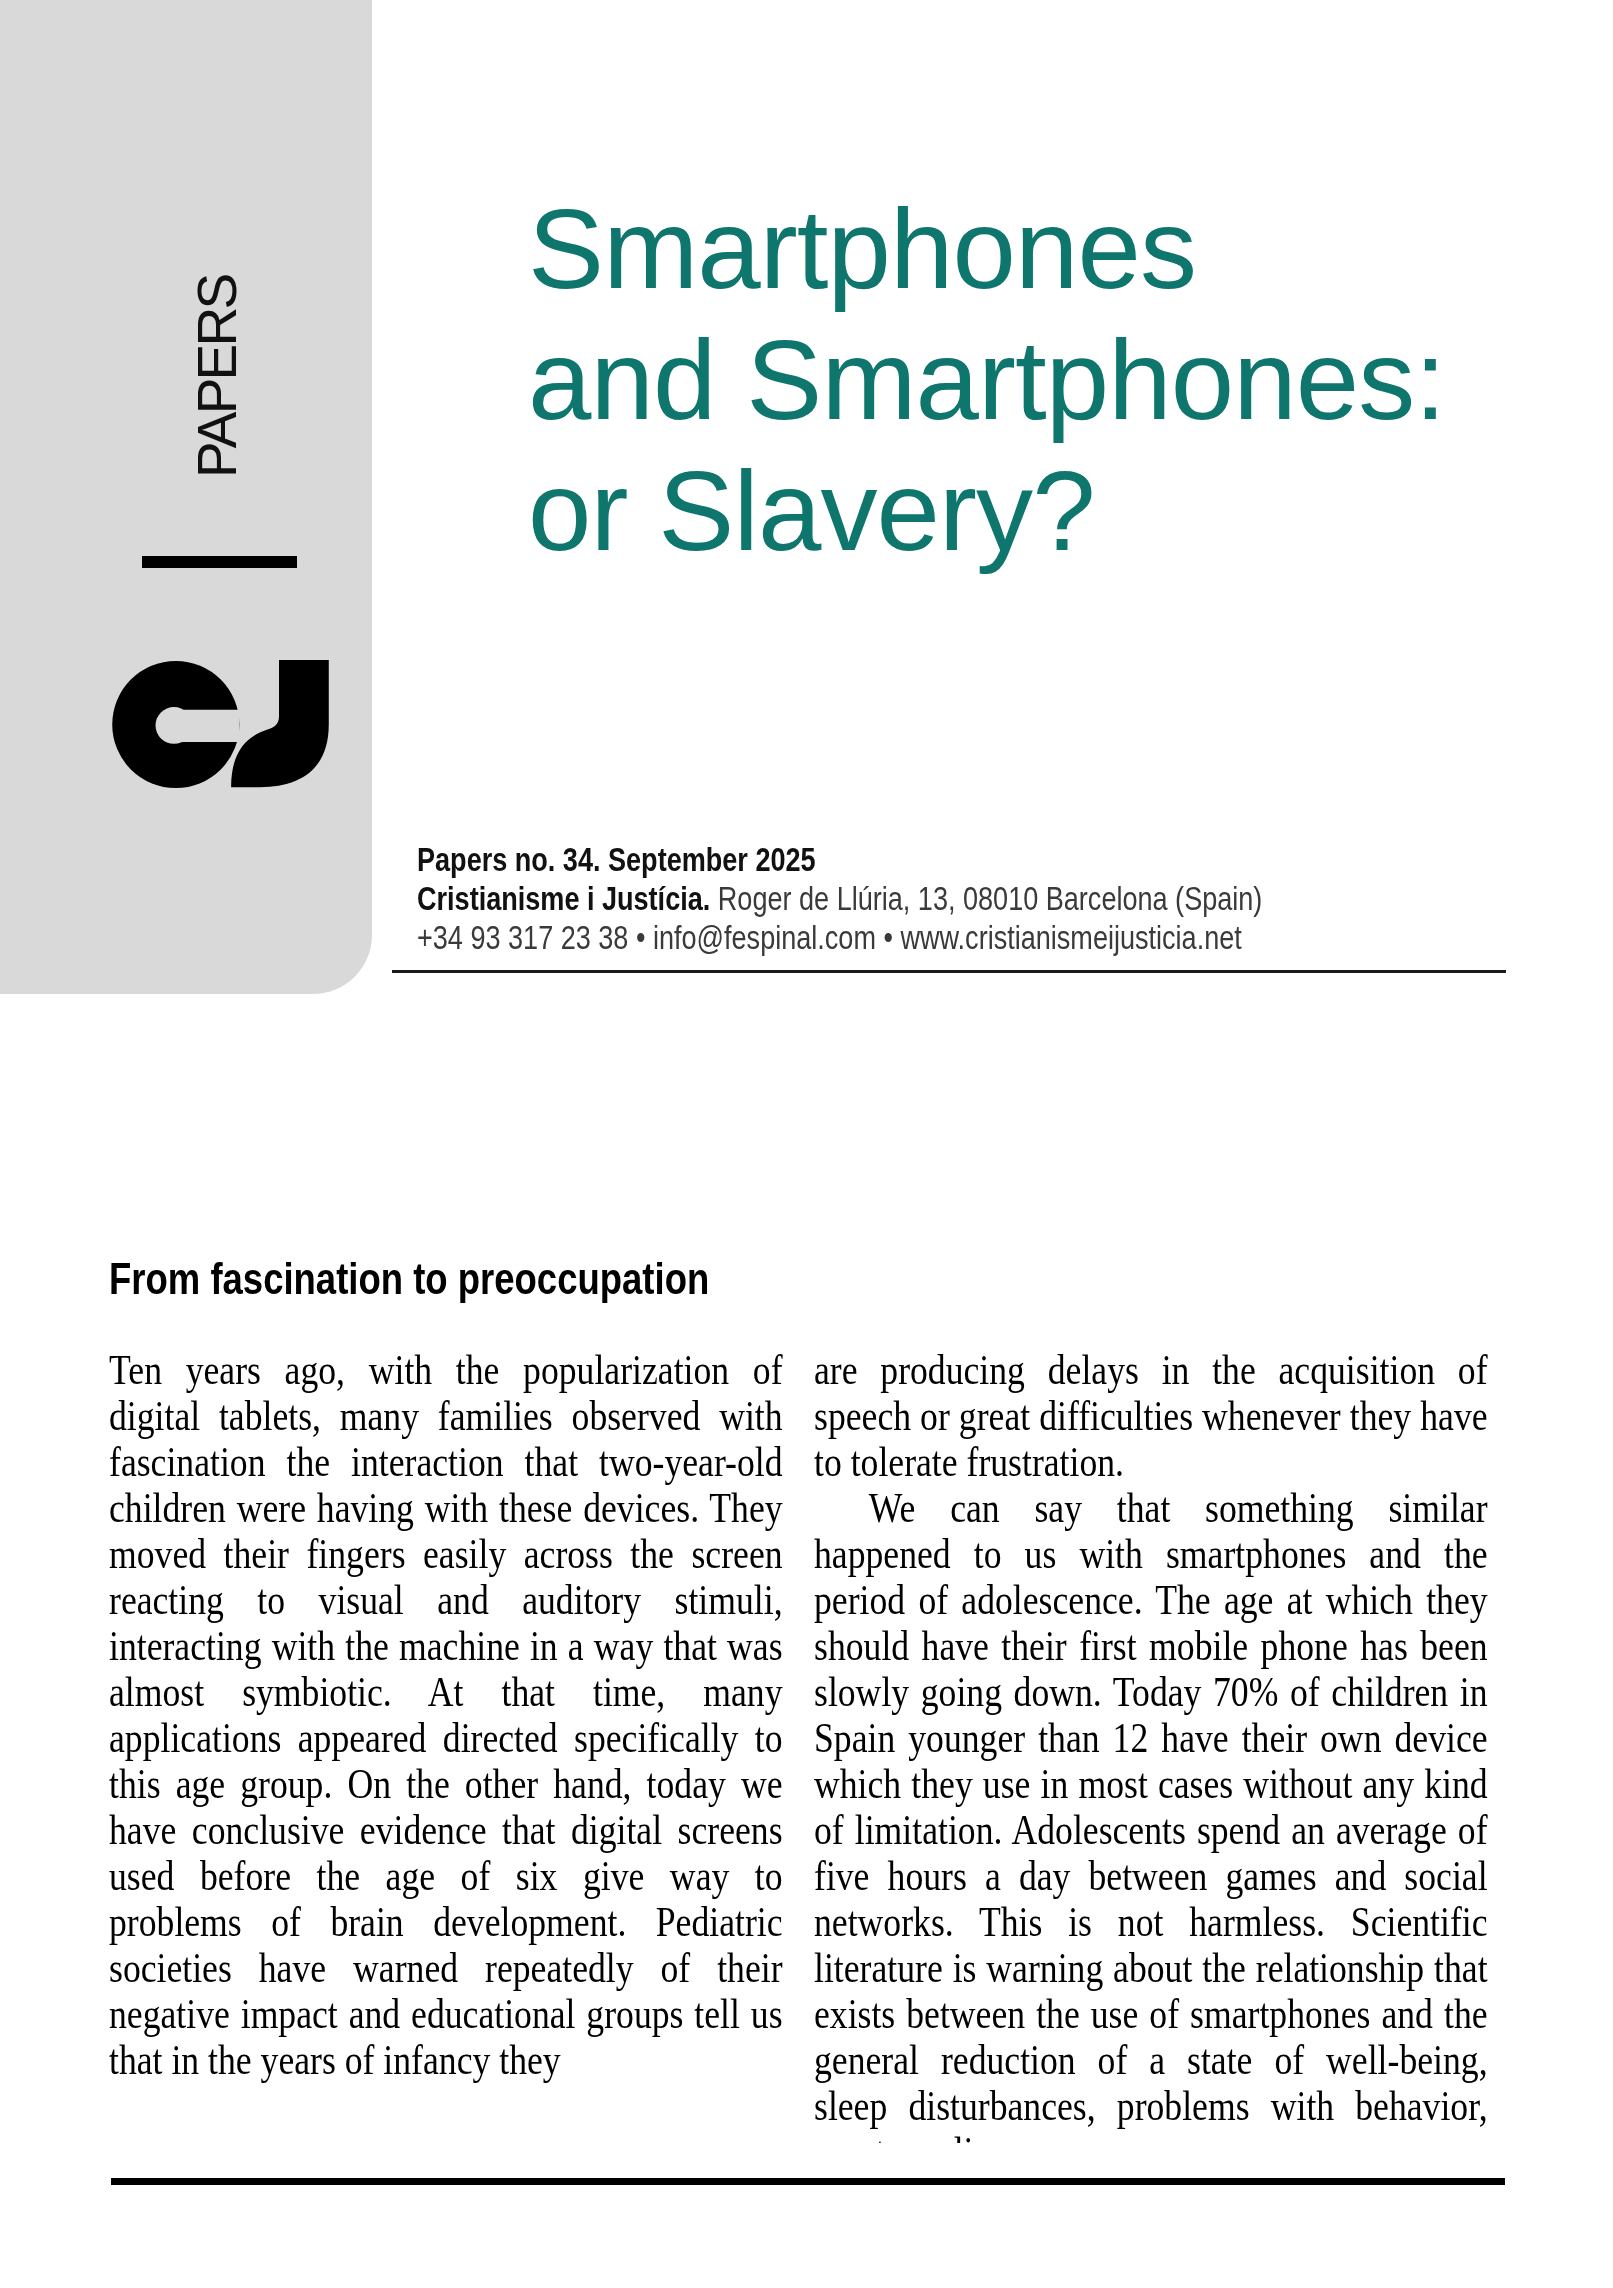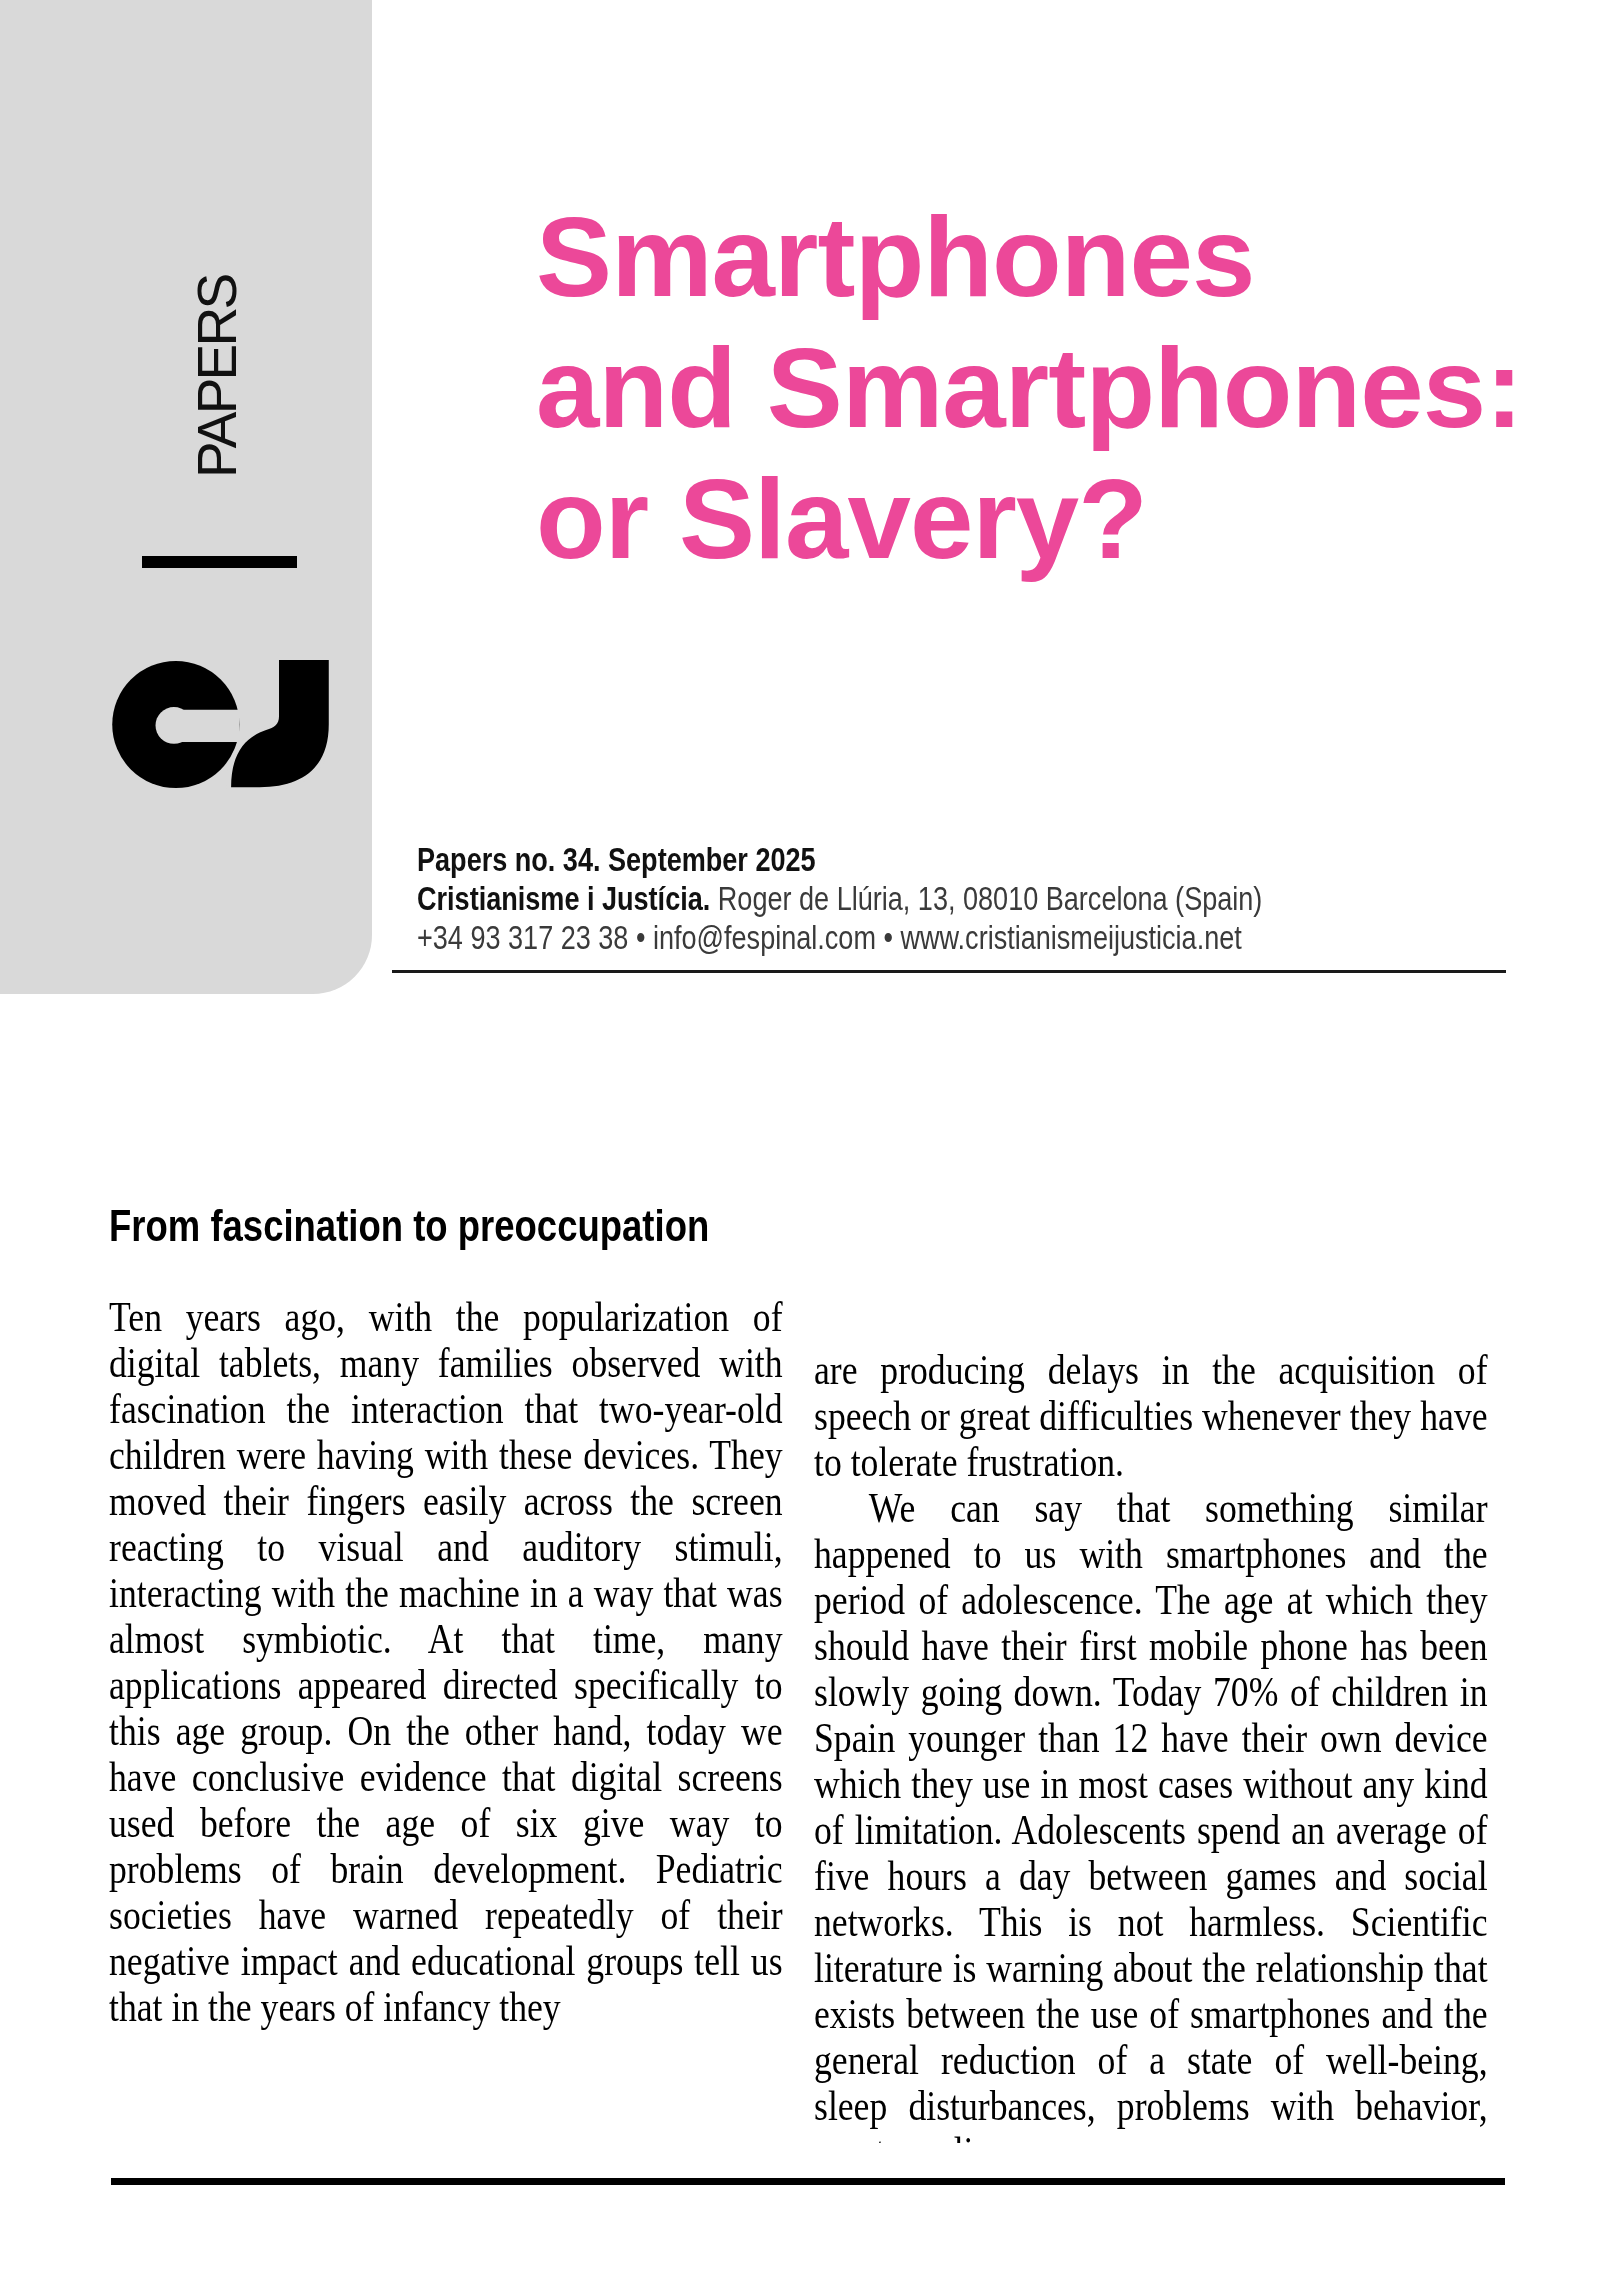--- a/index.html
+++ b/index.html
@@ -45,26 +45,26 @@
   .cj-logo {
     position: absolute;
     left: 112px; top: 660px;
     width: 217px; height: 129px;
   }
 
   
   .title {
     position: absolute;
     left: 528px; top: 183px;
-    margin: 8px;
+    margin: 0;
     font-size: 114px;
     line-height: 131px;
-    font-weight: 700;
+    font-weight: 400;
     letter-spacing: -0.9px;
-    color: #ec4899;
+    color: #0f766e;
   }
   .title span { display: block; }
 
   
   .pub-info {
     position: absolute;
     left: 417px; top: 840px;
     width: 1366px;
     font-size: 33px;
     line-height: 39px;
@@ -80,21 +80,21 @@
     width: 1114px; height: 2.8px;
     background: #1a1a1a;
   }
 
   
   .col {
     position: absolute;
     width: 677px;
     overflow: hidden;
   }
-  .col-left  { left: 109px; top: 1200px; height: 890px; }
+  .col-left  { left: 109px; top: 1253px; height: 890px; }
   .col-right { left: 814px; top: 1347px; height: 796px; }
   .col-inner {
     width: 812px;
     transform: scaleX(0.8295);
     transform-origin: 0 0;
   }
   .section-heading {
     margin: 0;
     font-family: "Liberation Sans", sans-serif;
     font-size: 44px;

